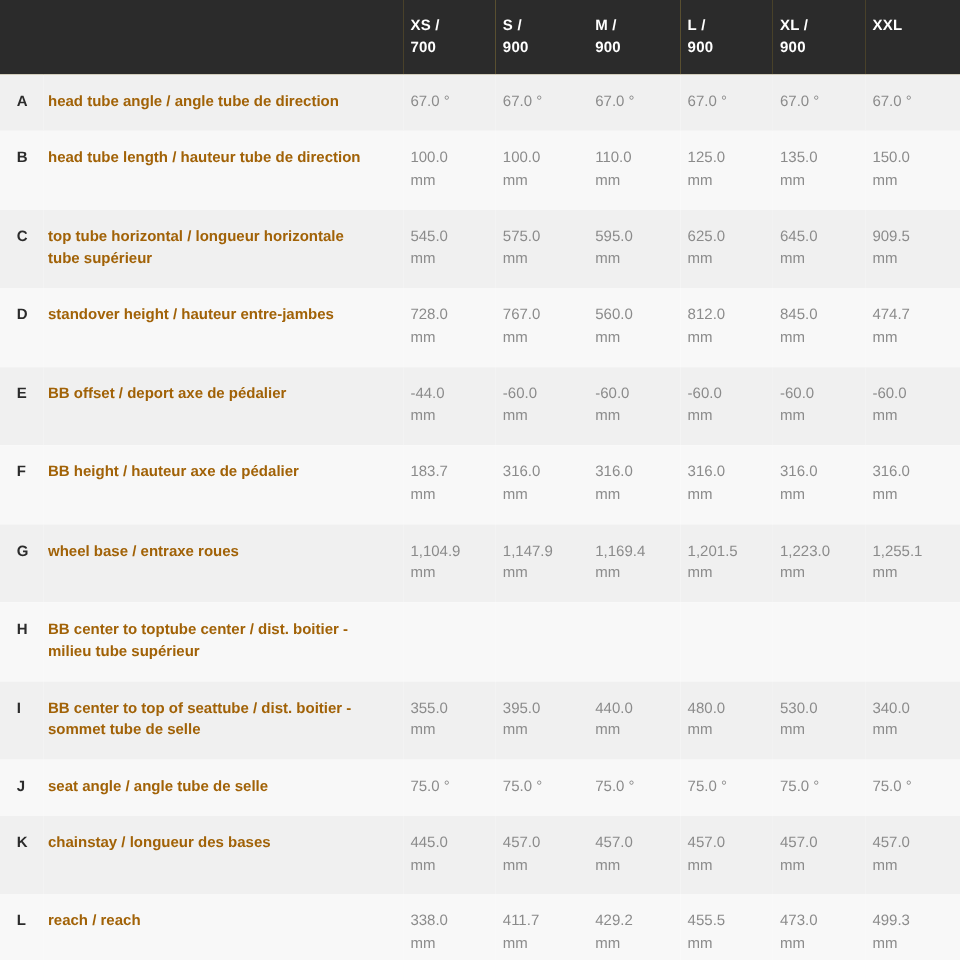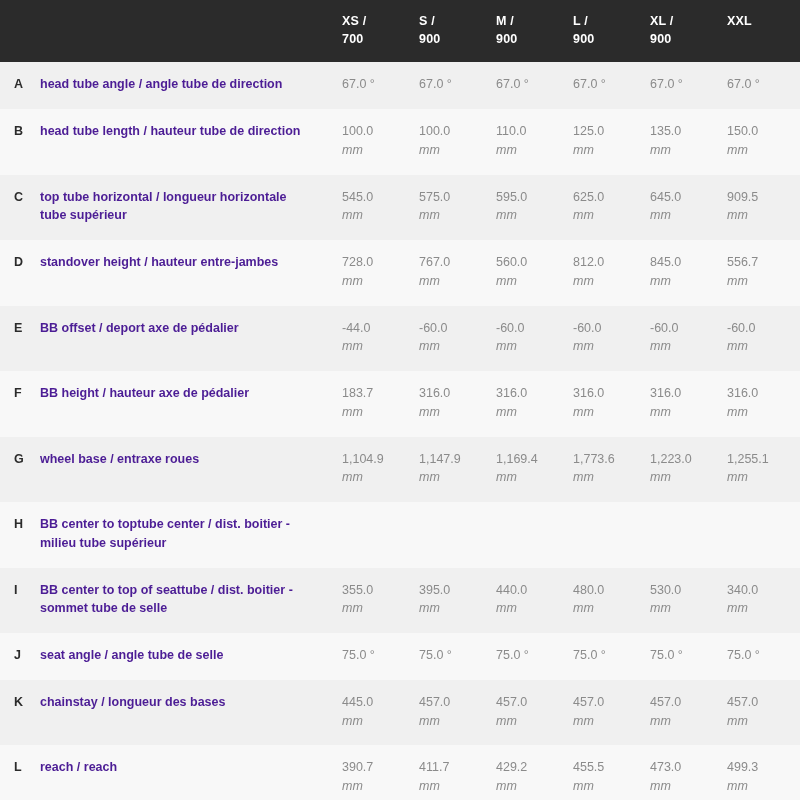--- a/index.html
+++ b/index.html
@@ -52,31 +52,31 @@
   tbody tr.even { background: #f8f8f8; }
 
   td.letter {
     color: #2b2b2b;
     font-weight: bold;
     padding-left: 14px;
     padding-right: 0;
     font-size: 12.5px;
   }
   td.label {
-    color: #4c1d95;
+    color: #a16207;
     font-weight: bold;
     padding-left: 4px;
     padding-right: 20px;
   }
   td.val {
     color: #8b8b8b;
     font-weight: normal;
   }
   td.val .num { display: block; }
-  td.val .unit { display: block; font-style: italic; }
+  td.val .unit { display: block; }
 </style>
 </head>
 <body>
 
 <table class="geo">
   <colgroup>
     <col class="c-letter">
     <col class="c-label">
     <col class="c-size">
     <col class="c-size">
@@ -210,21 +210,21 @@
         </td>
         <td class="val">
           <span class="num">812.0</span>
           <span class="unit">mm</span>
         </td>
         <td class="val">
           <span class="num">845.0</span>
           <span class="unit">mm</span>
         </td>
         <td class="val">
-          <span class="num">556.7</span>
+          <span class="num">474.7</span>
           <span class="unit">mm</span>
         </td>
       </tr>
       <tr class="odd">
         <td class="letter">E</td>
         <td class="label">BB offset / deport axe de pédalier</td>
         <td class="val">
           <span class="num">-44.0</span>
           <span class="unit">mm</span>
         </td>
@@ -286,21 +286,21 @@
         </td>
         <td class="val">
           <span class="num">1,147.9</span>
           <span class="unit">mm</span>
         </td>
         <td class="val">
           <span class="num">1,169.4</span>
           <span class="unit">mm</span>
         </td>
         <td class="val">
-          <span class="num">1,773.6</span>
+          <span class="num">1,201.5</span>
           <span class="unit">mm</span>
         </td>
         <td class="val">
           <span class="num">1,223.0</span>
           <span class="unit">mm</span>
         </td>
         <td class="val">
           <span class="num">1,255.1</span>
           <span class="unit">mm</span>
         </td>
@@ -402,21 +402,21 @@
         </td>
         <td class="val">
           <span class="num">457.0</span>
           <span class="unit">mm</span>
         </td>
       </tr>
       <tr class="even">
         <td class="letter">L</td>
         <td class="label">reach / reach</td>
         <td class="val">
-          <span class="num">390.7</span>
+          <span class="num">338.0</span>
           <span class="unit">mm</span>
         </td>
         <td class="val">
           <span class="num">411.7</span>
           <span class="unit">mm</span>
         </td>
         <td class="val">
           <span class="num">429.2</span>
           <span class="unit">mm</span>
         </td>

